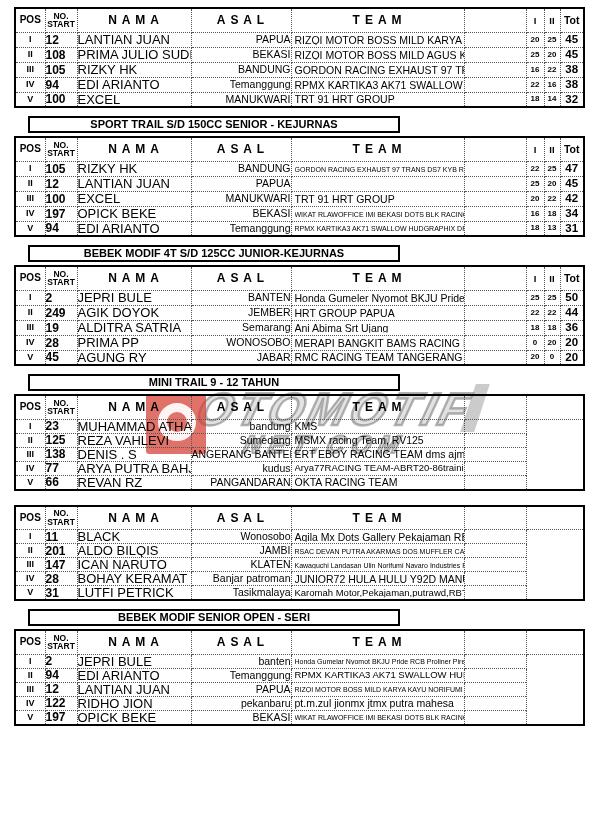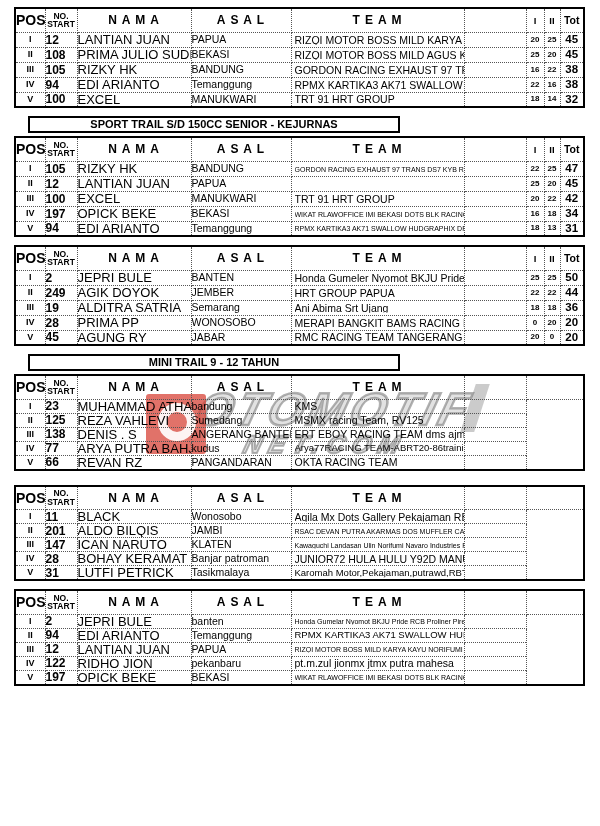--- a/index.html
+++ b/index.html
@@ -21,30 +21,30 @@
     border:2px solid #000;background:transparent;
   }
   .grid th,.grid td{
     border:1px dotted #555;padding:0;overflow:hidden;
     vertical-align:middle;line-height:1;background:transparent;
   }
   .grid thead tr{height:24px;}
   .scores tbody tr{height:15px;}
   .noscores tbody tr{height:13px;}
   
-  .h-pos{font-size:14px;font-weight:bold;text-align:center;}
+  .h-pos{font-size:10px;font-weight:bold;text-align:center;}
   .h-no{font-size:8.5px;font-weight:bold;text-align:center;line-height:1.15;}
   .h-txt{font-size:12px;font-weight:bold;text-align:center;letter-spacing:1px;white-space:nowrap;}
   .h-i{font-size:9.5px;font-weight:bold;text-align:center;}
   .h-tot{font-size:10.5px;font-weight:bold;text-align:center;}
   
   .c-pos{font-size:9px;font-weight:bold;text-align:center;}
   .c-no{font-size:12px;font-weight:bold;}
   .c-nama{font-size:13px;padding-left:3px;white-space:nowrap;}
-  .c-asal{font-size:10.5px;text-align:left;white-space:nowrap;}
+  .c-asal{font-size:10.5px;text-align:right;white-space:nowrap;}
   .c-team{position:relative;}
   .team-text{
     position:absolute;left:3px;top:50%;transform:translateY(-50%);
     white-space:nowrap;overflow:hidden;width:max-content;
   }
   .scores  .team-text{max-width:228px;}
   .noscores .team-text{max-width:288px;}
   .sz-l{font-size:10.5px;}
   .sz-m{font-size:9.5px;}
   .sz-s{font-size:7px;}
@@ -274,20 +274,21 @@
             </td>
             <td></td>
             <td class="c-score">18</td>
             <td class="c-score">13</td>
             <td class="c-tot">31</td>
           </tr>
         </tbody>
       </table>
     </div>
     <div class="table-block">
+      <div class="title-box">BEBEK MODIF 4T S/D 125CC JUNIOR-KEJURNAS</div>
       <table class="grid scores">
         <colgroup>
           <col style="width: 30px;">
           <col style="width: 32px;">
           <col style="width: 114px;">
           <col style="width: 100px;">
           <col style="width: 173px;">
           <col style="width: 62px;">
           <col style="width: 18px;">
           <col style="width: 16px;">
@@ -533,20 +534,21 @@
             <td class="c-asal">Tasikmalaya</td>
             <td class="c-team">
               <div class="team-text sz-m">Karomah Motor,Pekajaman,putrawd,RBT34,motox,RSAC,Dots,sinexo</div>
             </td>
             <td></td>
           </tr>
         </tbody>
       </table>
     </div>
     <div class="table-block">
+      <div class="title-box">BEBEK MODIF SENIOR OPEN - SERI</div>
       <table class="grid noscores">
         <colgroup>
           <col style="width: 30px;">
           <col style="width: 32px;">
           <col style="width: 114px;">
           <col style="width: 100px;">
           <col style="width: 173px;">
           <col style="width: 62px;">
           <col style="width: 58px;">
         </colgroup>

